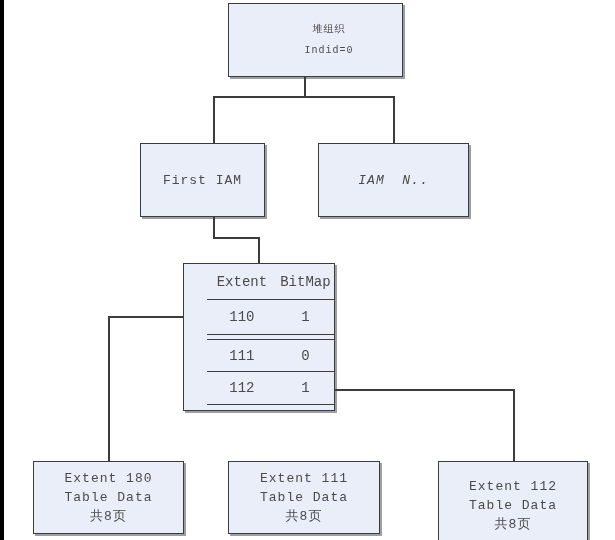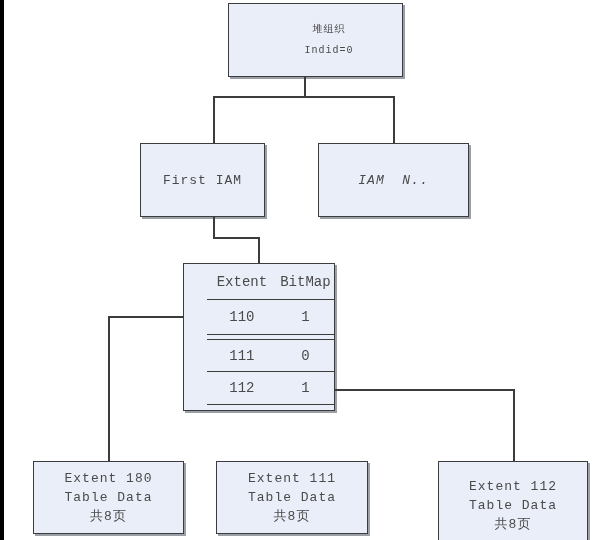--- a/index.html
+++ b/index.html
@@ -25,21 +25,21 @@
     text-align:center;
     font-size:13px;
     letter-spacing:1px;
   }
   .node .ln{line-height:19px;white-space:pre;}
   #node-root{left:228px;top:3px;width:175px;height:74px;font-size:10px;padding-left:27px;}
   #node-root .ln{line-height:21px;}
   #node-first-iam{left:140px;top:143px;width:125px;height:74px;}
   #node-iam-n{left:318px;top:143px;width:151px;height:74px;font-style:italic;}
   #node-ext110{left:33px;top:461px;width:151px;height:73px;}
-  #node-ext111{left:216px;top:461px;width:152px;height:73px;}
+  #node-ext111{left:228px;top:461px;width:152px;height:73px;}
   #node-ext112{left:438px;top:461px;width:150px;height:88px;}
 
   .conn{position:absolute;background:#3c3c3c;}
   .conn.v{width:1.5px;}
   .conn.h{height:1.5px;}
   #c-root-stem{left:304px;top:77px;height:20px;}
   #c-top-h{left:213px;top:96px;width:181px;}
   #c-left-drop{left:213px;top:96px;height:47px;}
   #c-right-drop{left:393px;top:96px;height:47px;}
   #c-iam-stem{left:213px;top:217px;height:21px;}

